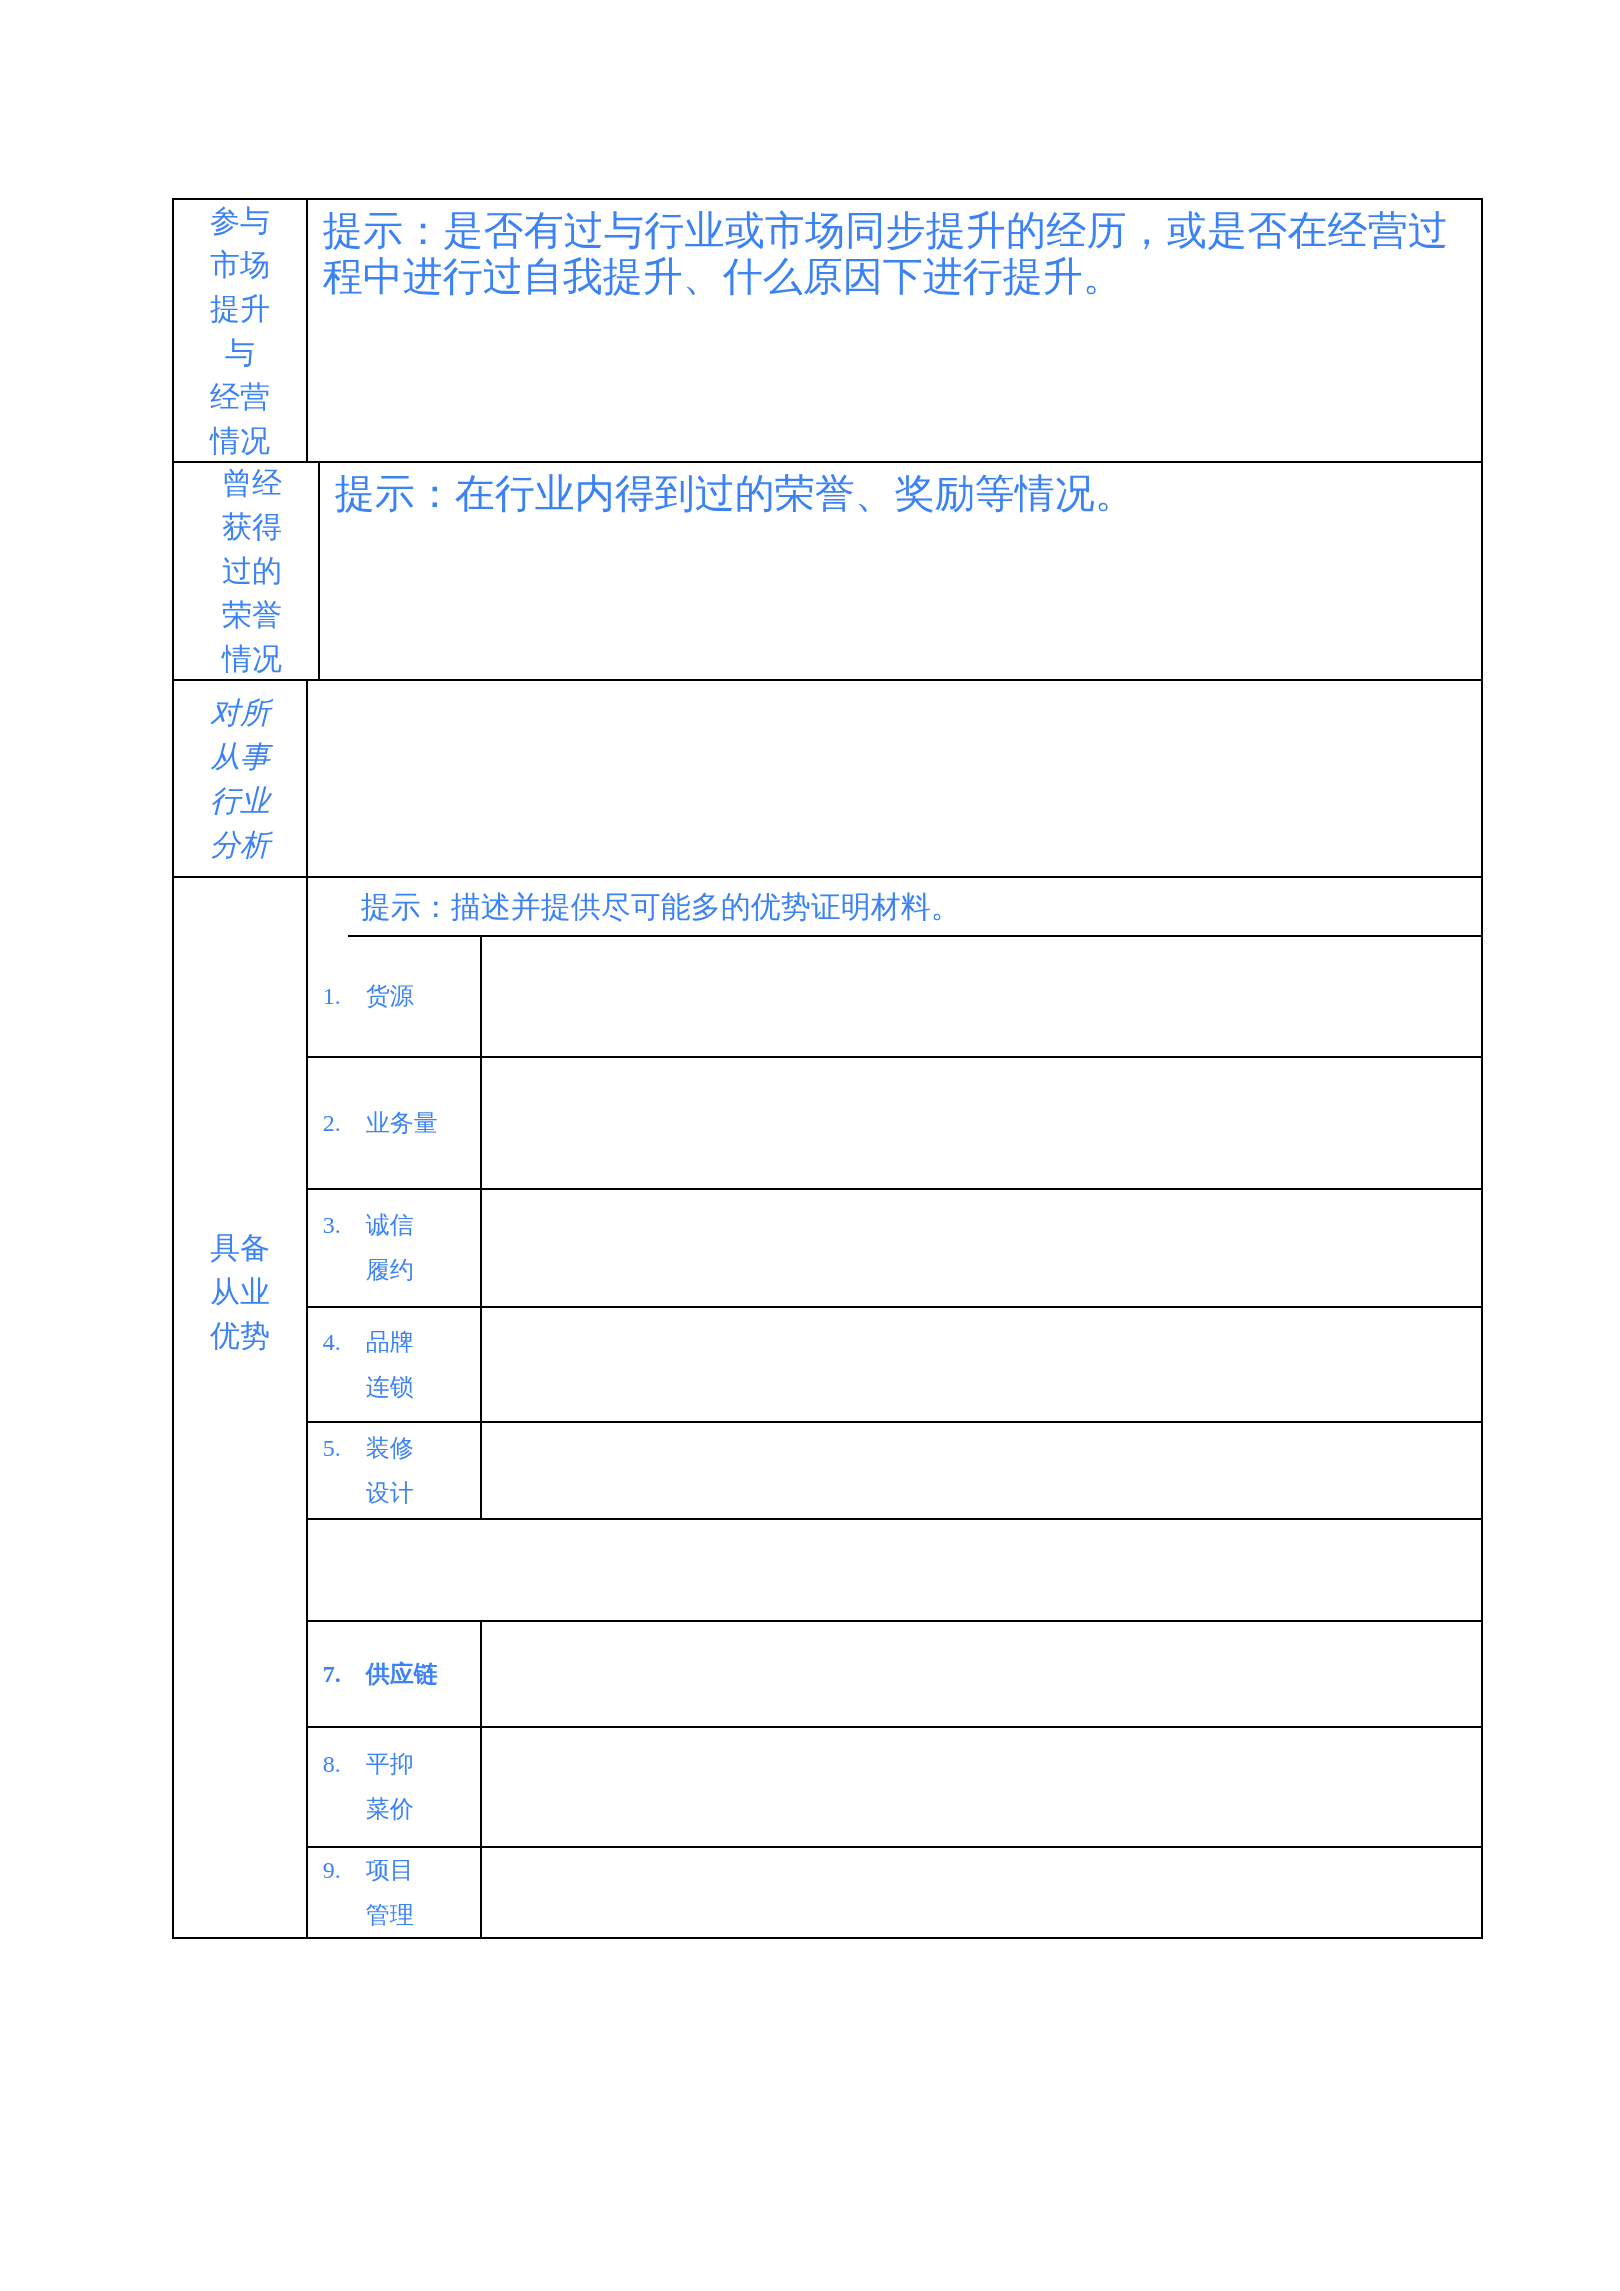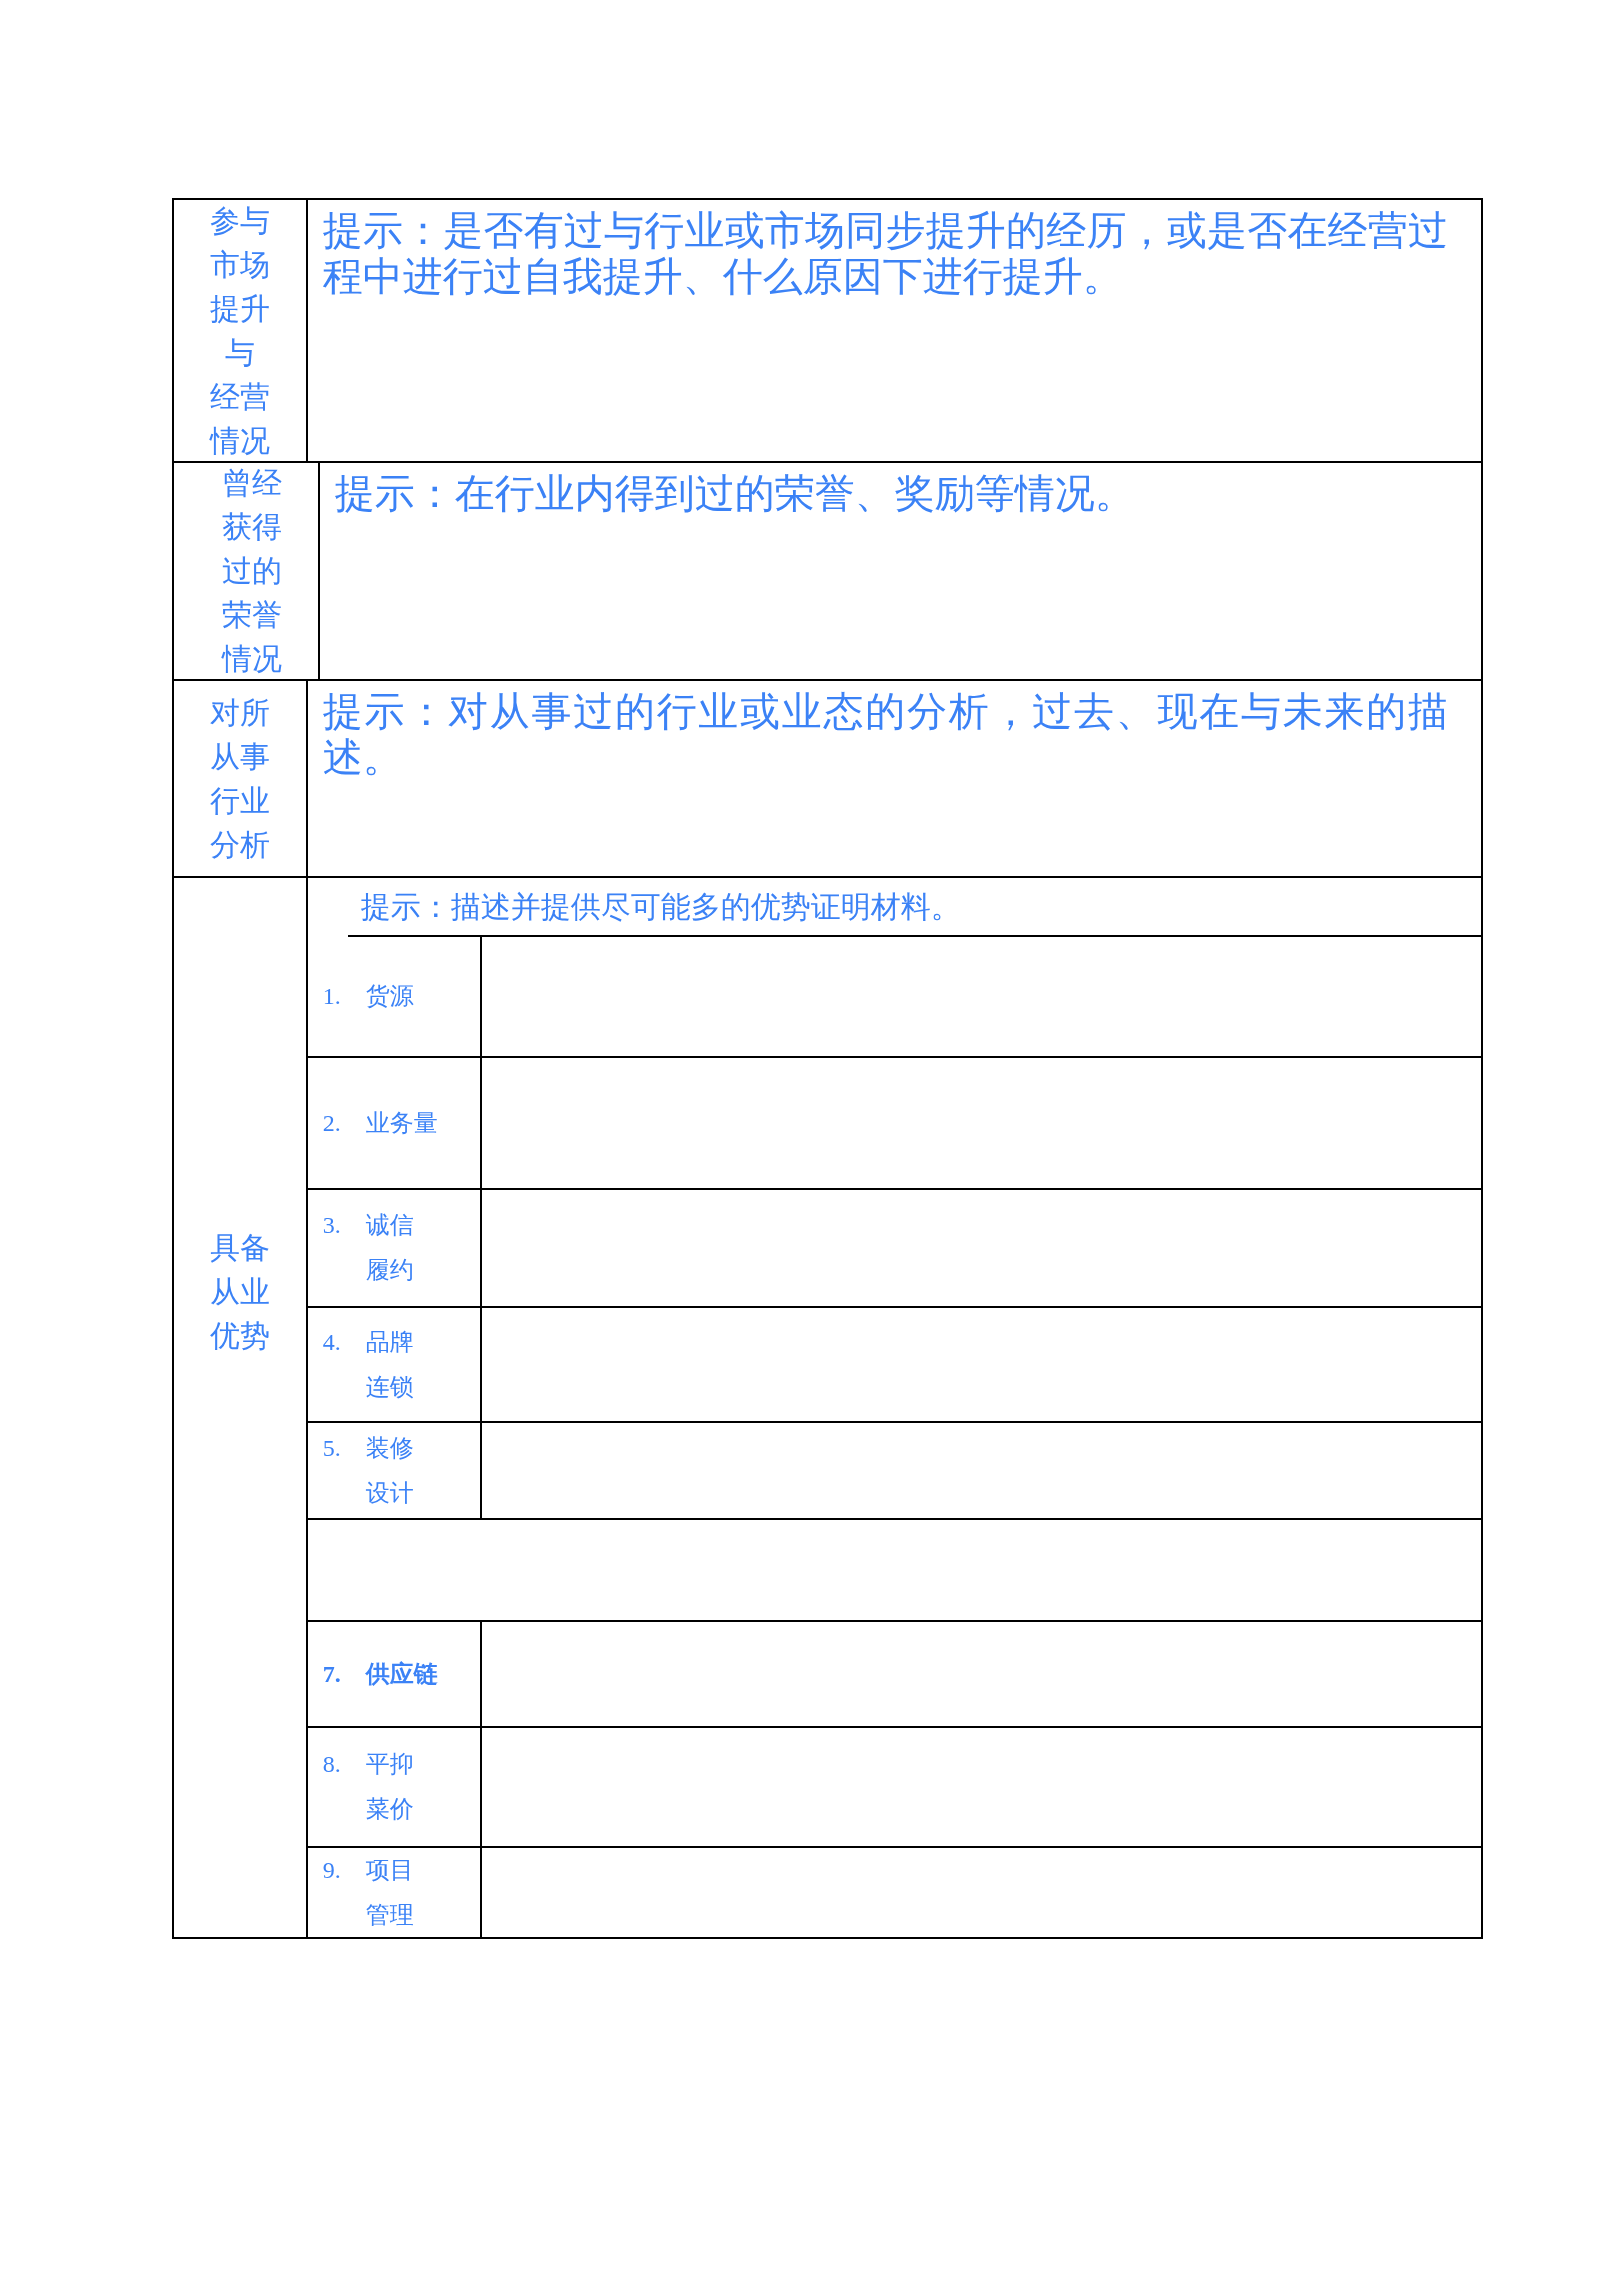--- a/index.html
+++ b/index.html
@@ -17,21 +17,21 @@
     left:172px; top:198px;
     width:1311px; height:1741px;
     border:2.9px solid #000;
     display:flex; flex-direction:column;
     background:#fff;
   }
   .main-row { display:flex; border-bottom:2px solid #000; flex-shrink:0; }
   .main-row:last-child { border-bottom:none; flex:1; }
   .row-market { height:263px; }
   .row-honors { height:218px;padding-left:12px; }
-  .row-industry { height:197px; }
+  .row-industry { height:197px;font-style:italic; }
 
   .cat-cell {
     width:134px; flex-shrink:0;
     border-right:2px solid #000;
     display:flex; flex-direction:column;
     justify-content:center; align-items:center;
     font-size:30px; line-height:44px;
     text-align:center;
   }
   .cat-line { white-space:nowrap; }
@@ -97,21 +97,20 @@
       <div class="hint-cell">提示：在行业内得到过的荣誉、奖励等情况。</div>
     </div>
 
     <div class="main-row row-industry">
       <div class="cat-cell">
         <div class="cat-line">对所</div>
         <div class="cat-line">从事</div>
         <div class="cat-line">行业</div>
         <div class="cat-line">分析</div>
       </div>
-      <div class="hint-cell">提示：对从事过的行业或业态的分析，过去、现在与未来的描述。</div>
     </div>
 
     <div class="main-row">
       <div class="cat-cell cat-advantages">
         <div class="cat-line">具备</div>
         <div class="cat-line">从业</div>
         <div class="cat-line">优势</div>
       </div>
       <div class="adv-right">
         <div class="adv-hint">提示：描述并提供尽可能多的优势证明材料。</div>

